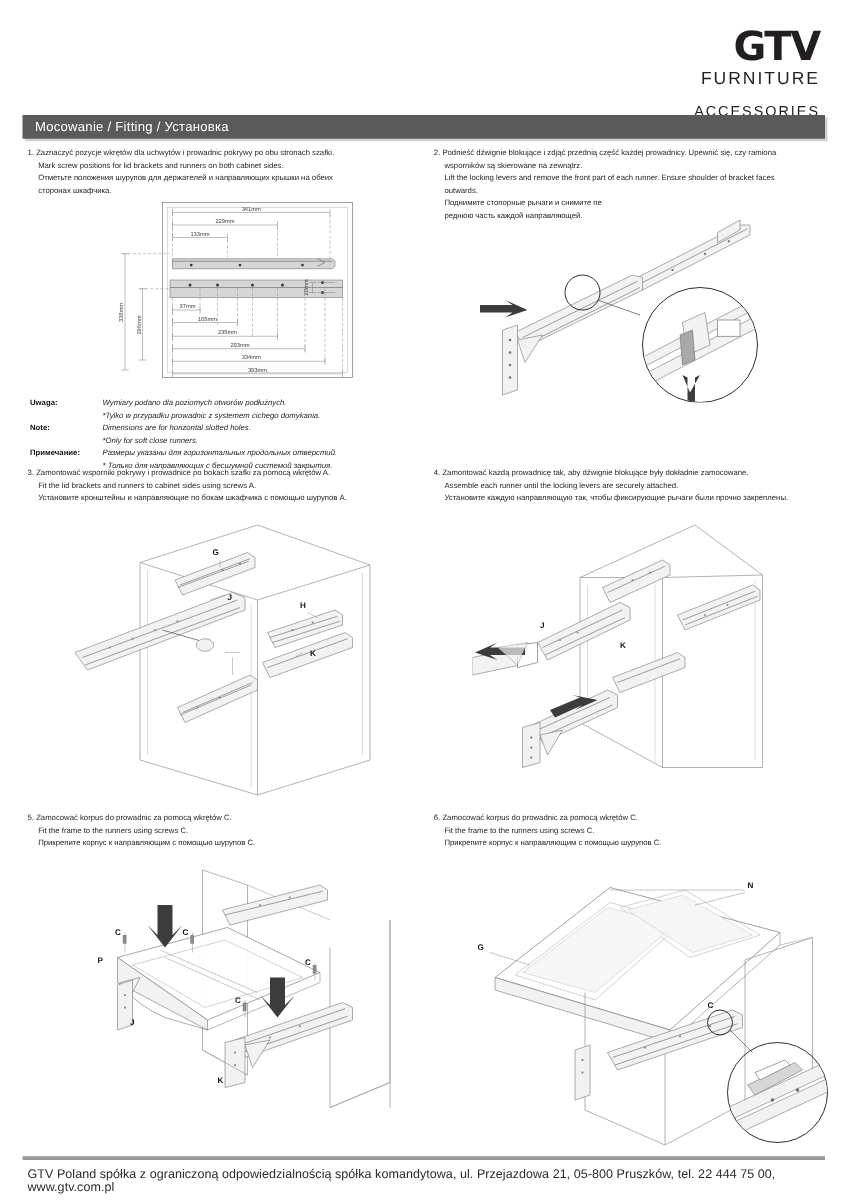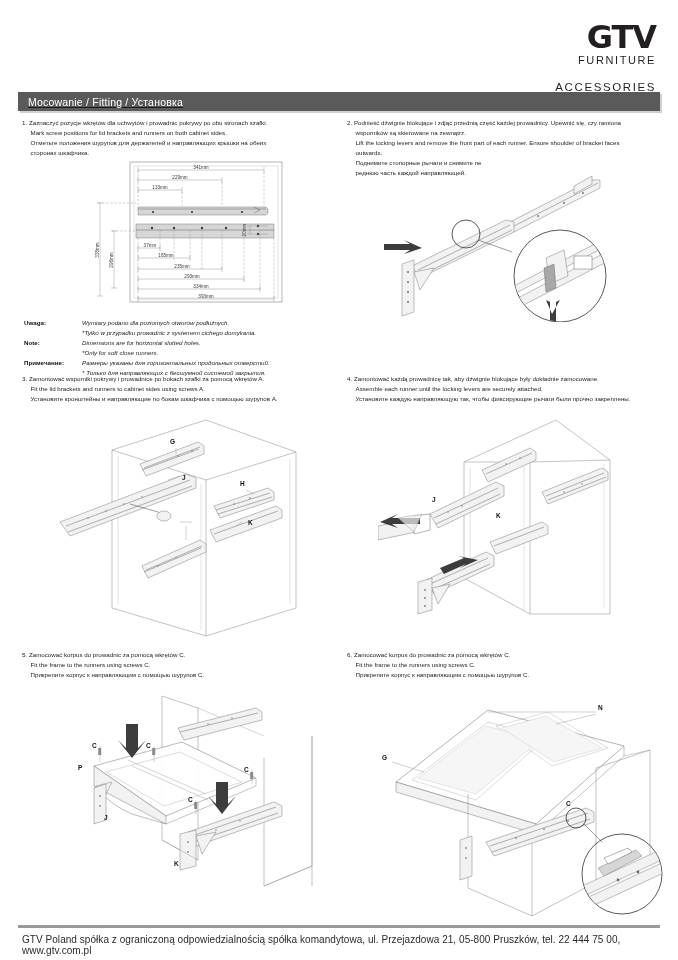--- a/index.html
+++ b/index.html
@@ -19,35 +19,35 @@
   }
   .logo-mark {
     font-family: "DejaVu Sans", sans-serif;
     font-weight: 800;
     font-size: 32px;
     letter-spacing: -1px;
     color: #231f20;
     line-height: 0.95;
   }
   .logo-sub1 {
-    font-size: 11px; letter-spacing: 1.6px;
+    font-size: 14px; letter-spacing: 1.6px;
     color: #231f20; margin-top: 3px;
   }
   .logo-sub2 {
     font-size: 11.5px; letter-spacing: 1.6px;
     color: #231f20; margin-top: 16px;
   }
 
   
   .titlebar {
     position: absolute; left: 18px; top: 92px;
     width: 642px; height: 19px;
     background: #5a5a5a;
     box-shadow: 2px 2px 0 rgba(0,0,0,0.18);
-    display: flex; align-items: center; text-decoration: underline;
+    display: flex; align-items: center;
   }
   .titlebar span {
     color: #ffffff; font-size: 10.5px;
     padding-left: 10px; letter-spacing: 0.2px;
   }
 
   
   .step {
     position: absolute;
     font-size: 6.2px;

